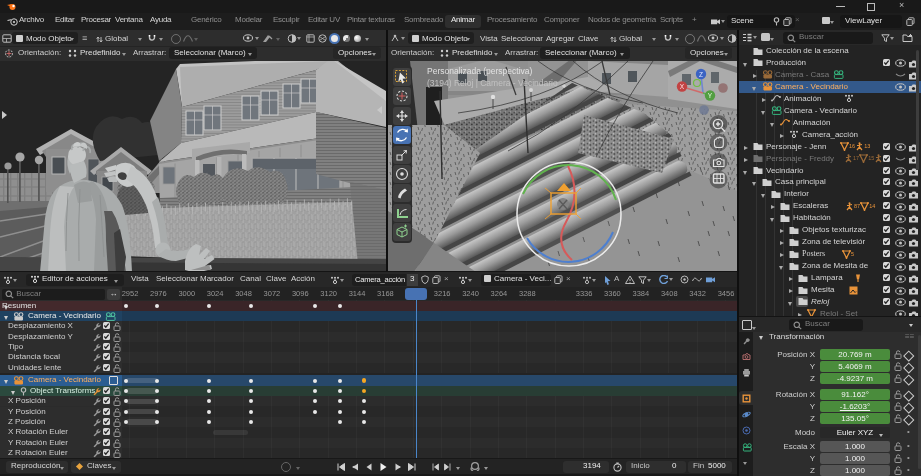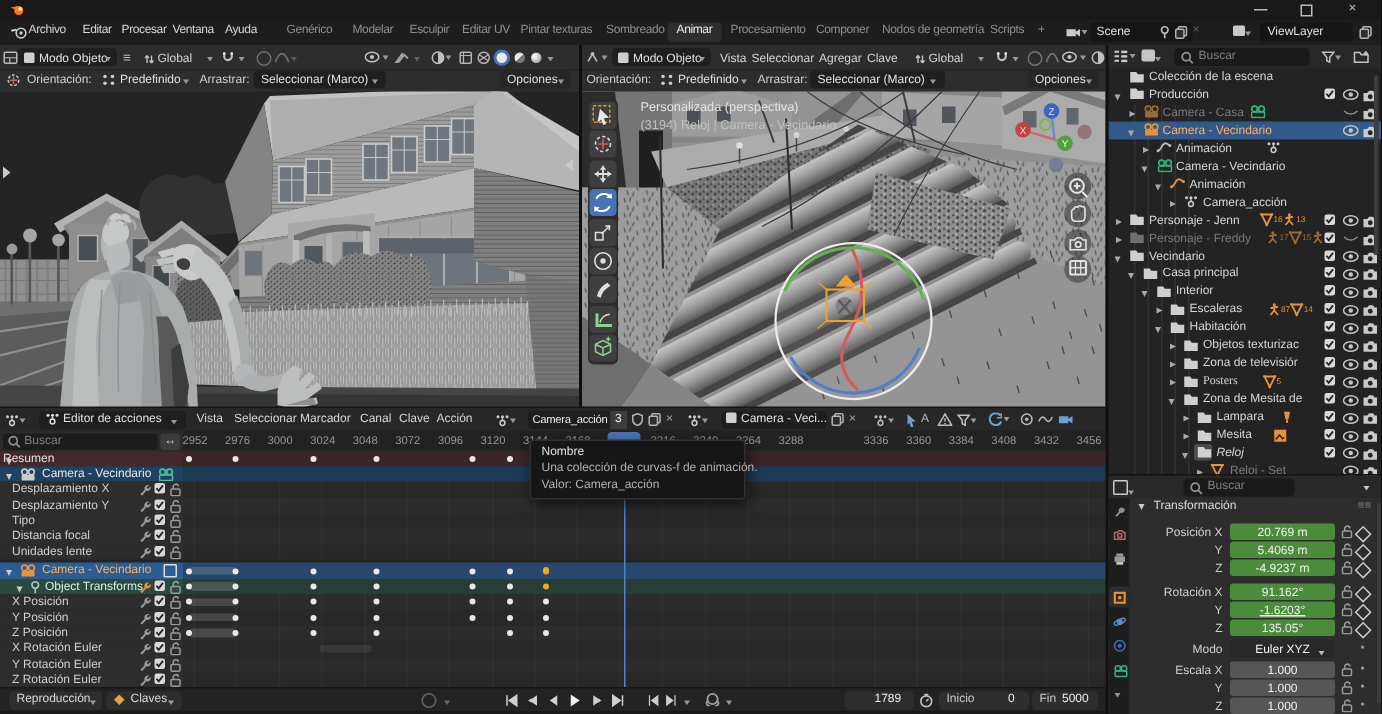--- a/index.html
+++ b/index.html
@@ -1484,33 +1484,28 @@
       <div class="t" style="left:443px;top:2.5px;"><svg width="10" height="10" viewBox="0 0 10 10">
           <path d="M7 1.5 V8.5 M1.5 2 L5.5 5 L1.5 8 Z" fill="#d0d0d0" stroke="#d0d0d0" stroke-width="0.8"></path>
         </svg></div>
       <div class="t" style="left:456px;top:5px;"><span style="display:inline-block;width:0;height:0;border-left:2.5px solid transparent;border-right:2.5px solid transparent;border-top:3.5px solid #999;"></span></div>
       <div class="t" style="left:470px;top:2.5px;"><svg width="10" height="9" viewBox="0 0 10 9">
           <circle cx="5" cy="4" r="3.4" fill="none" stroke="#9f9f9f" stroke-width="1.2"></circle>
           <path d="M1.6 5.5 a1.2 1.6 0 0 0 1.4 2.6 M8.4 5.5 a1.2 1.6 0 0 1 -1.4 2.6" fill="none" stroke="#9f9f9f" stroke-width="1.2"></path>
         </svg></div>
       <div class="t" style="left:484px;top:5px;"><span style="display:inline-block;width:0;height:0;border-left:2.5px solid transparent;border-right:2.5px solid transparent;border-top:3.5px solid #999;"></span></div>
       <div class="abs" style="left:563px;top:1.5px;width:46px;height:12px;background:#2e2e2e;border-radius:3px;"></div>
-      <div class="t" style="left:583px;top:3px;font-size:8px;color:#ededed;">1789</div>
+      <div class="t" style="left:583px;top:3px;font-size:8px;color:#ededed;">3194</div>
       <div class="t" style="left:613px;top:2.5px;"><svg width="9" height="10" viewBox="0 0 9 10">
           <circle cx="4.5" cy="5.5" r="3.6" fill="none" stroke="#c0c0c0" stroke-width="1.1"></circle>
           <path d="M3.2 1 H5.8 M4.5 1 V2 M4.5 5.5 L6 4" stroke="#c0c0c0" stroke-width="1.1"></path>
         </svg></div>
       <div class="abs" style="left:626px;top:1.5px;width:60px;height:12px;background:#2e2e2e;border-radius:3px;"></div>
       <div class="t" style="left:631px;top:3px;font-size:8px;color:#c9c9c9;">Inicio</div>
       <div class="t" style="left:672px;top:3px;font-size:8px;color:#ededed;">0</div>
       <div class="abs" style="left:688px;top:1.5px;width:44px;height:12px;background:#2e2e2e;border-radius:3px;"></div>
       <div class="t" style="left:693px;top:3px;font-size:8px;color:#c9c9c9;">Fin</div>
       <div class="t" style="left:708px;top:3px;font-size:8px;color:#ededed;">5000</div>
     </div>
   <div class="abs" style="left:0;top:474px;width:737px;height:2px;background:#191919;"></div>
 
-  <div class="abs" style="left:353px;top:293px;width:142px;height:38px;background:#161616;border:1px solid #303030;border-radius:3px;z-index:61;box-shadow:2px 4px 9px rgba(0,0,0,0.55);">
-    <div class="t" style="left:7px;top:3px;font-size:8px;color:#e2e2e2;">Nombre</div>
-    <div class="t" style="left:7px;top:14px;font-size:8px;color:#b0b0b0;">Una colección de curvas-f de animación.</div>
-    <div class="t" style="left:7px;top:25px;font-size:8px;color:#b0b0b0;">Valor: Camera_acción</div>
-  </div>
 
 </div>
 
 </body></html>

